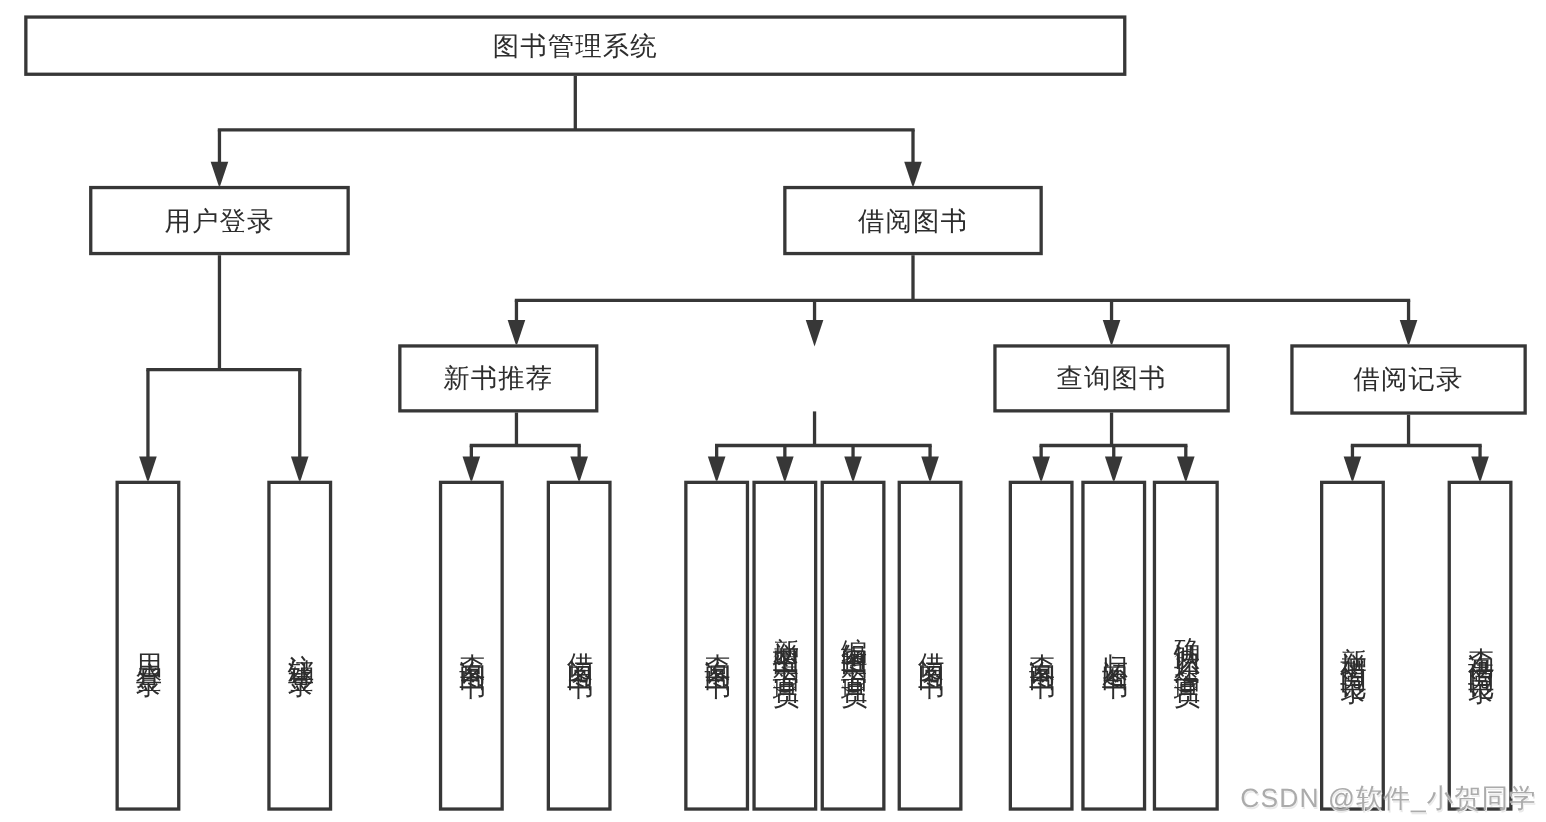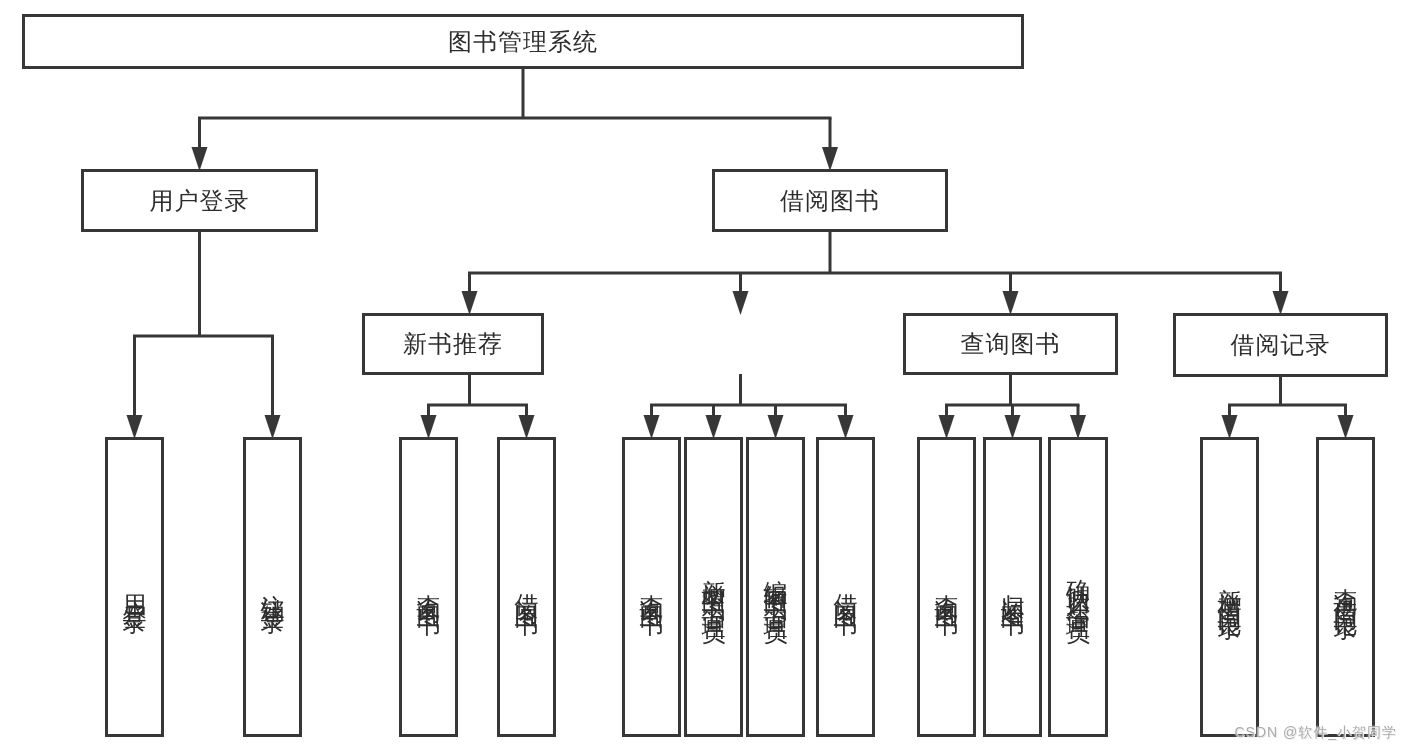--- a/index.html
+++ b/index.html
@@ -37,21 +37,21 @@
     writing-mode: vertical-rl;
     text-orientation: mixed;
     font-size: 24px;
     line-height: 1;
     letter-spacing: 6px;
   }
   .watermark {
     position: absolute;
     right: 8px;
     bottom: 5px;
-    font-size: 14px;
+    font-size: 24px;
     color: var(--wm, #ababab);
     text-shadow: 0 0 2px #ffffff, 1px 1px 0 #e8e8e8;
     letter-spacing: 1px;
     z-index: 3;
     white-space: nowrap;
   }
 </style>
 </head>
 <body>
 

